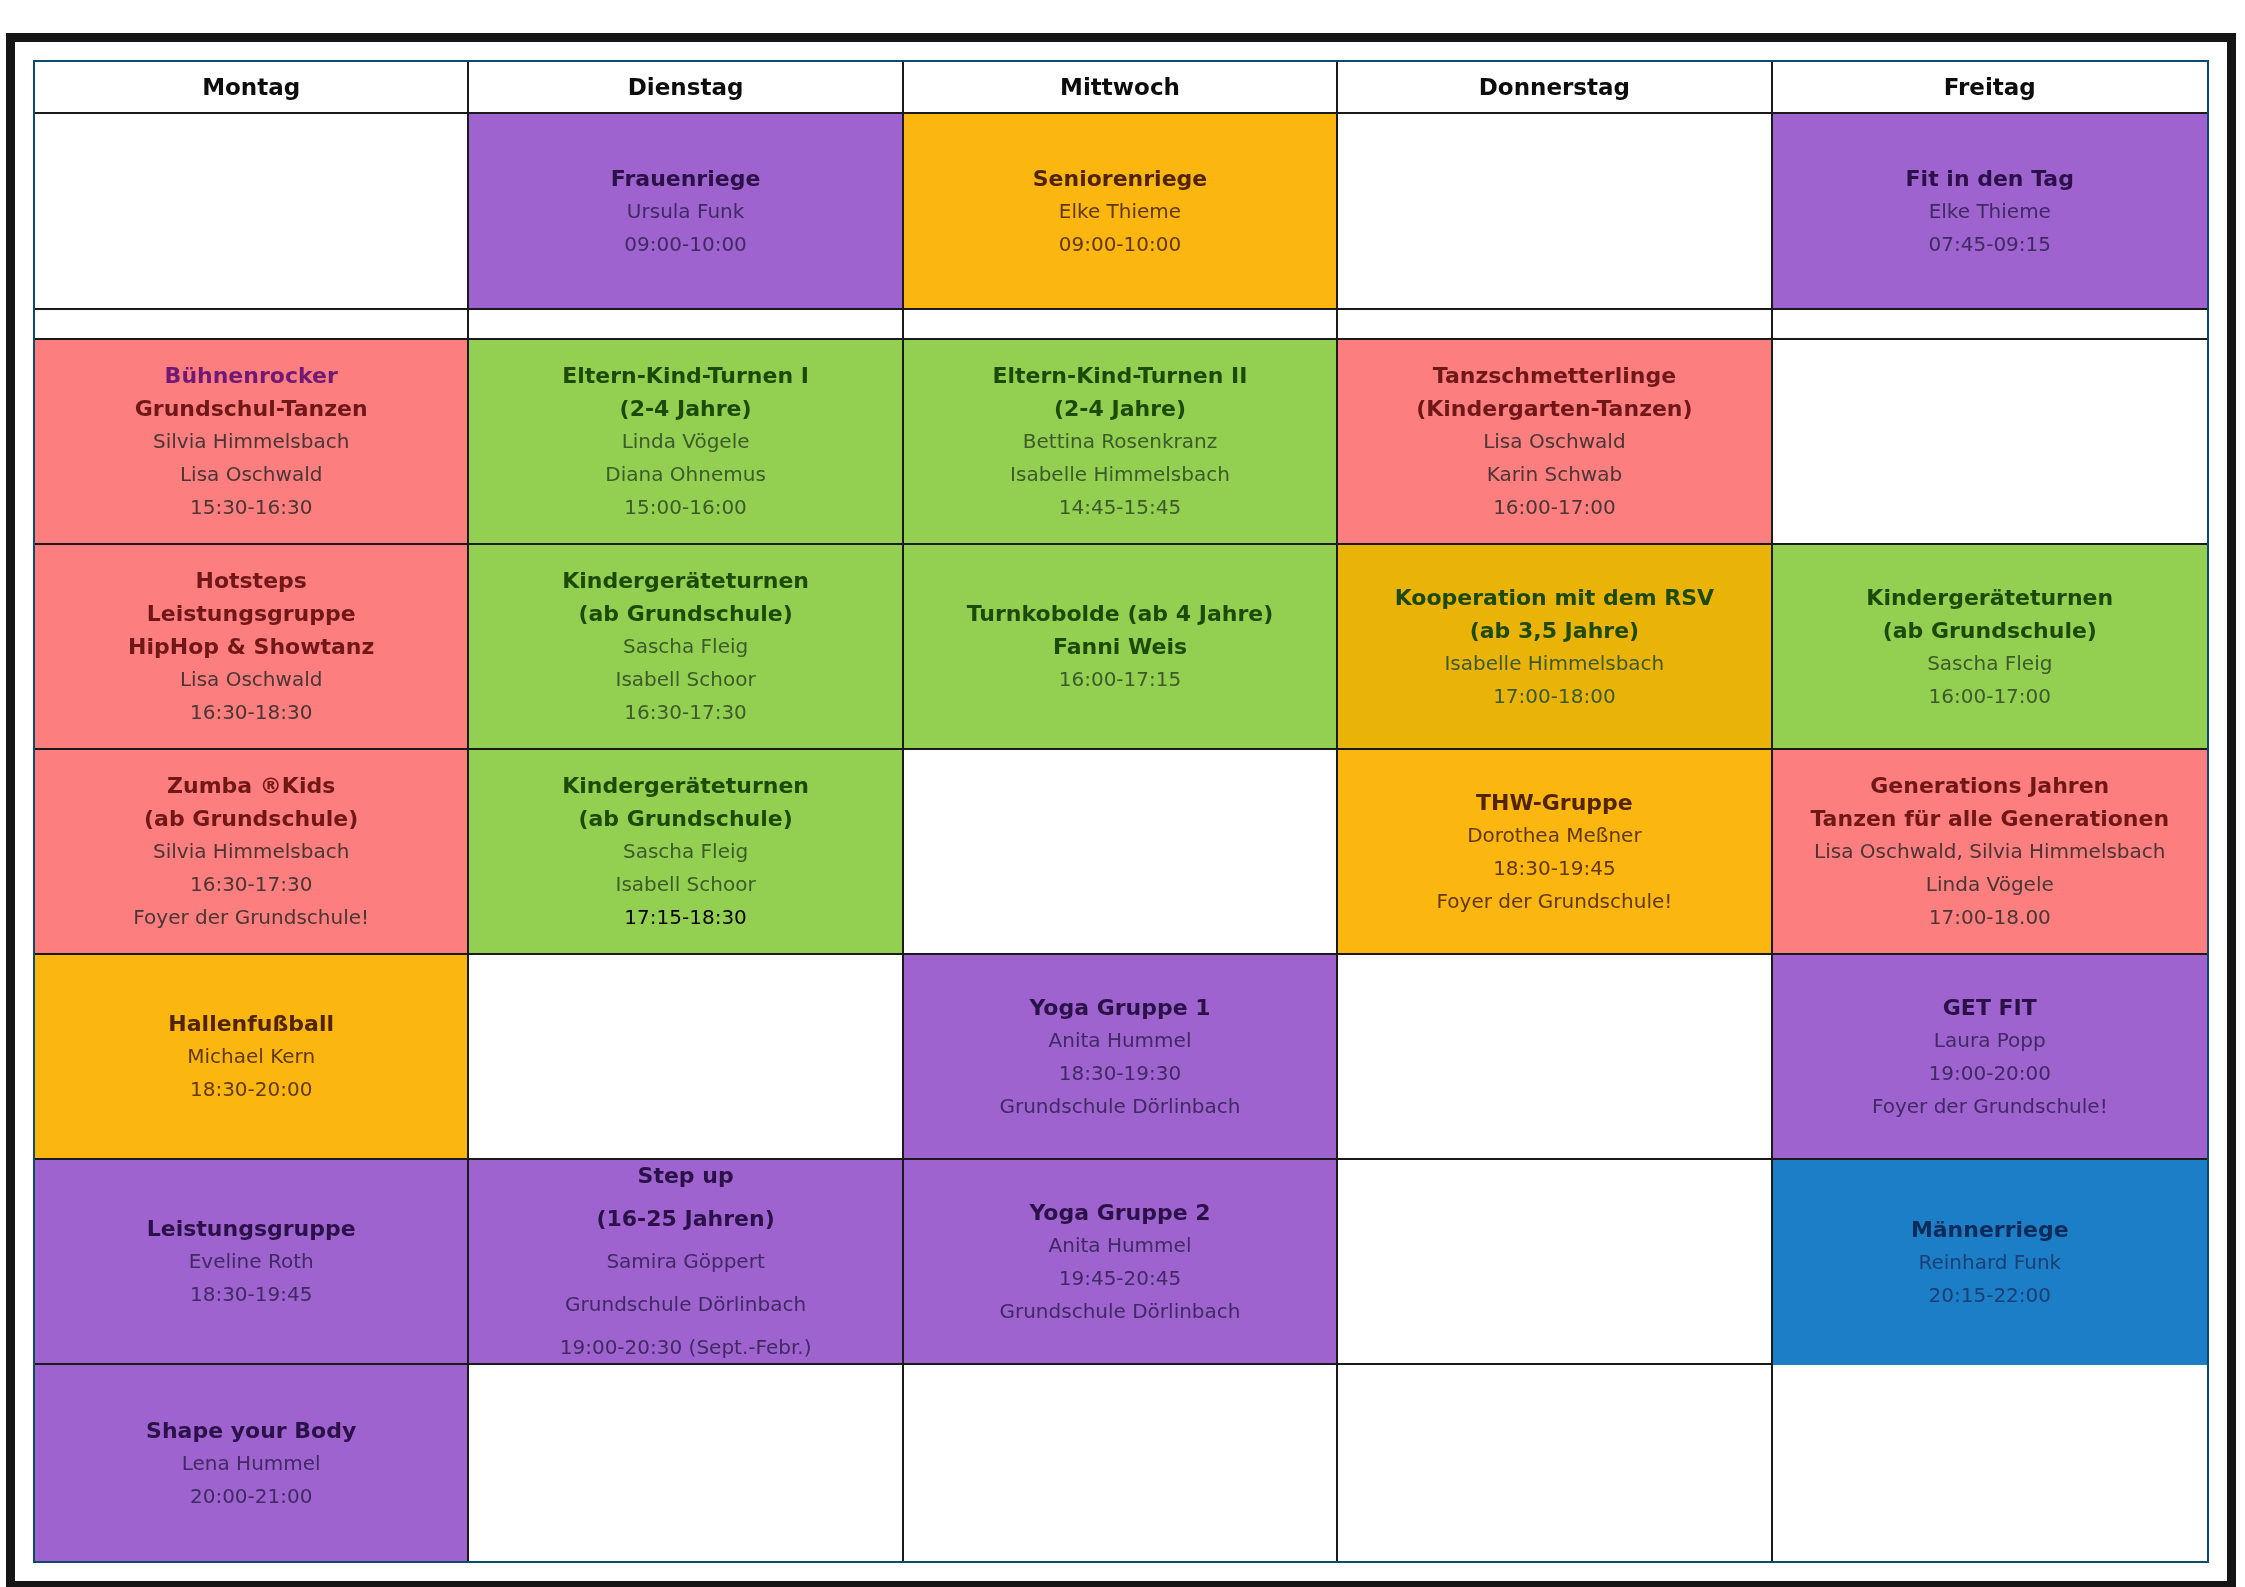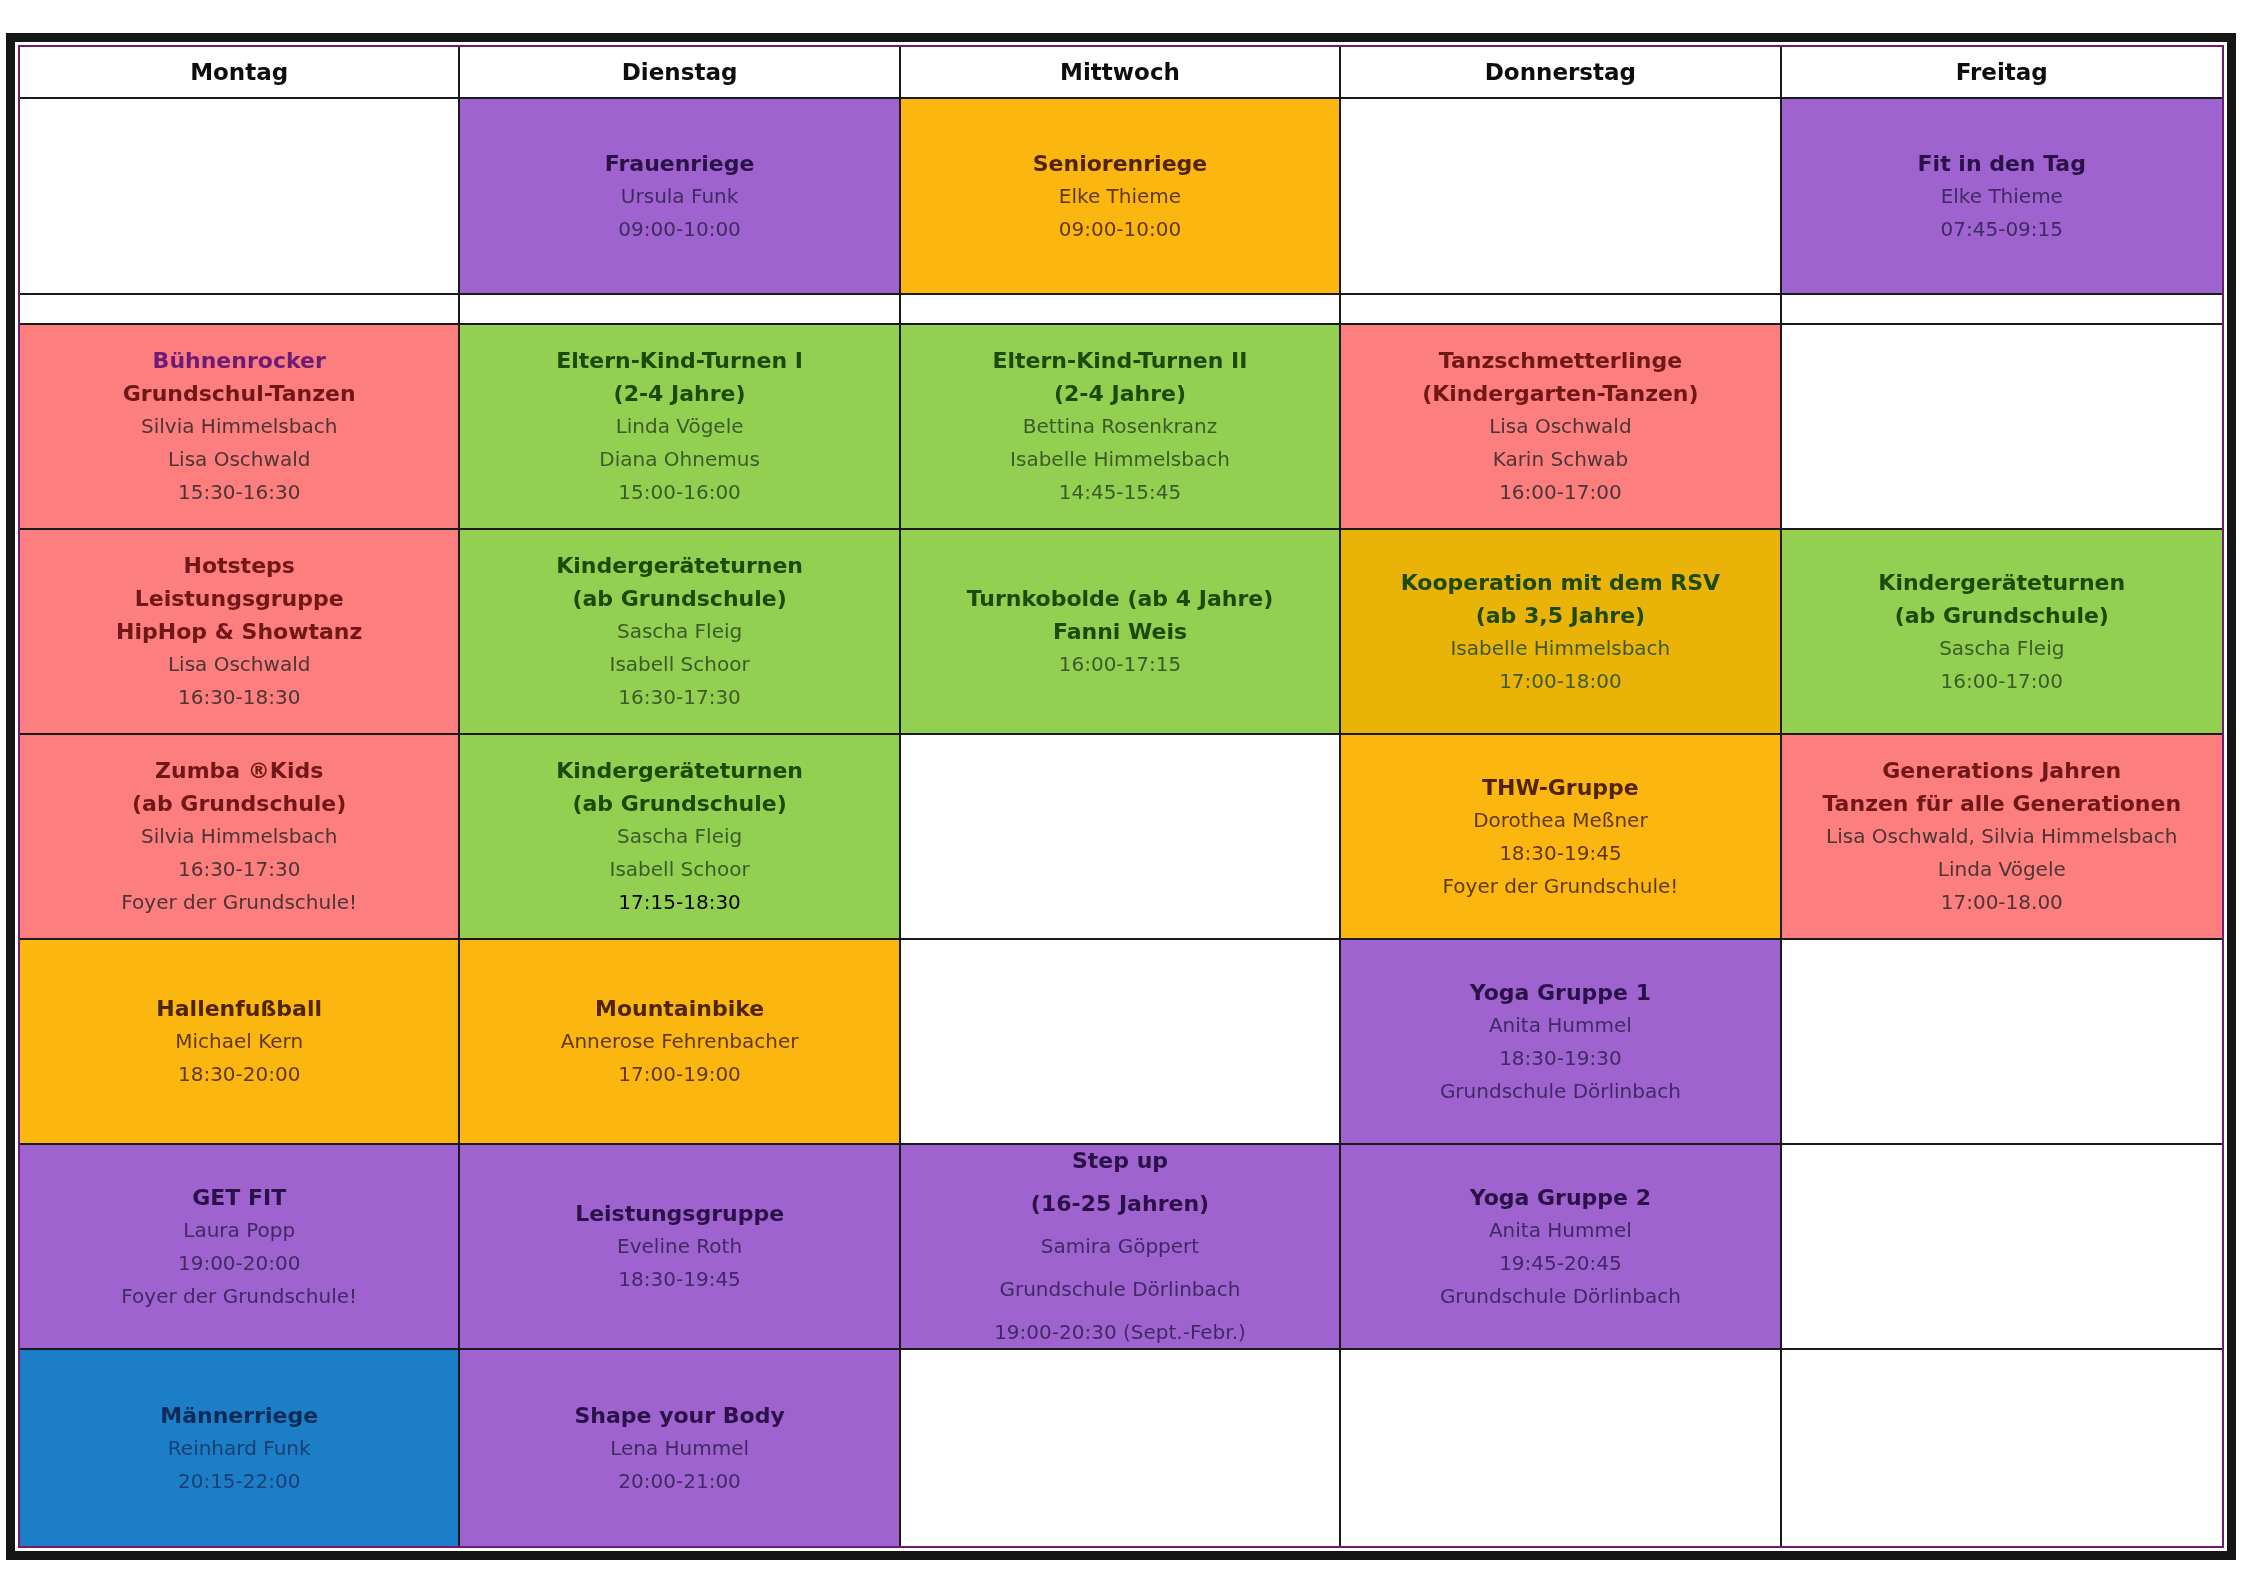--- a/index.html
+++ b/index.html
@@ -7,22 +7,22 @@
     width: 2245px;
     box-sizing: border-box;
     padding: 33px 9px 22px 6px;
     font-family: "DejaVu Sans", "Liberation Sans", sans-serif;
   }
   .frame {
     border: 9px solid #151515;
     background: #ffffff;
   }
   .inner {
-    border: 2px solid #701a75;
-    margin: 3px;
+    border: 2px solid #0c4a6e;
+    margin: 18px;
   }
   .grid {
     display: grid;
     grid-template-columns: repeat(5, 1fr);
     grid-template-rows: 52px 196px 30px 205px 205px 205px 205px 205px 196px;
     background: #ffffff;
   }
   .cell {
     border-right: 2px solid #1a1a1a;
     border-bottom: 2px solid #1a1a1a;
@@ -167,25 +167,20 @@
           <div class="line title" style="color: rgb(112, 23, 23);">Tanzen für alle Generationen</div>
           <div class="line body" style="color: rgb(76, 53, 53);">Lisa Oschwald, Silvia Himmelsbach</div>
           <div class="line body" style="color: rgb(76, 53, 53);">Linda Vögele</div>
           <div class="line body" style="color: rgb(76, 53, 53);">17:00-18.00</div>
         </div>
         <div class="cell" style="background: rgb(251, 183, 15);">
           <div class="line title" style="color: rgb(80, 36, 0);">Hallenfußball</div>
           <div class="line body" style="color: rgb(96, 56, 12);">Michael Kern</div>
           <div class="line body" style="color: rgb(96, 56, 12);">18:30-20:00</div>
         </div>
-        <div class="cell" style="background: rgb(251, 183, 15);">
-          <div class="line title" style="color: rgb(80, 36, 0);">Mountainbike</div>
-          <div class="line body" style="color: rgb(96, 56, 12);">Annerose Fehrenbacher</div>
-          <div class="line body" style="color: rgb(96, 56, 12);">17:00-19:00</div>
-        </div>
         <div class="cell" style="background: rgb(255, 255, 255);"></div>
         <div class="cell" style="background: rgb(159, 99, 207);">
           <div class="line title" style="color: rgb(42, 17, 72);">Yoga Gruppe 1</div>
           <div class="line body" style="color: rgb(63, 42, 99);">Anita Hummel</div>
           <div class="line body" style="color: rgb(63, 42, 99);">18:30-19:30</div>
           <div class="line body" style="color: rgb(63, 42, 99);">Grundschule Dörlinbach</div>
         </div>
         <div class="cell" style="background: rgb(255, 255, 255);"></div>
         <div class="cell" style="background: rgb(159, 99, 207);">
           <div class="line title" style="color: rgb(42, 17, 72);">GET FIT</div>

